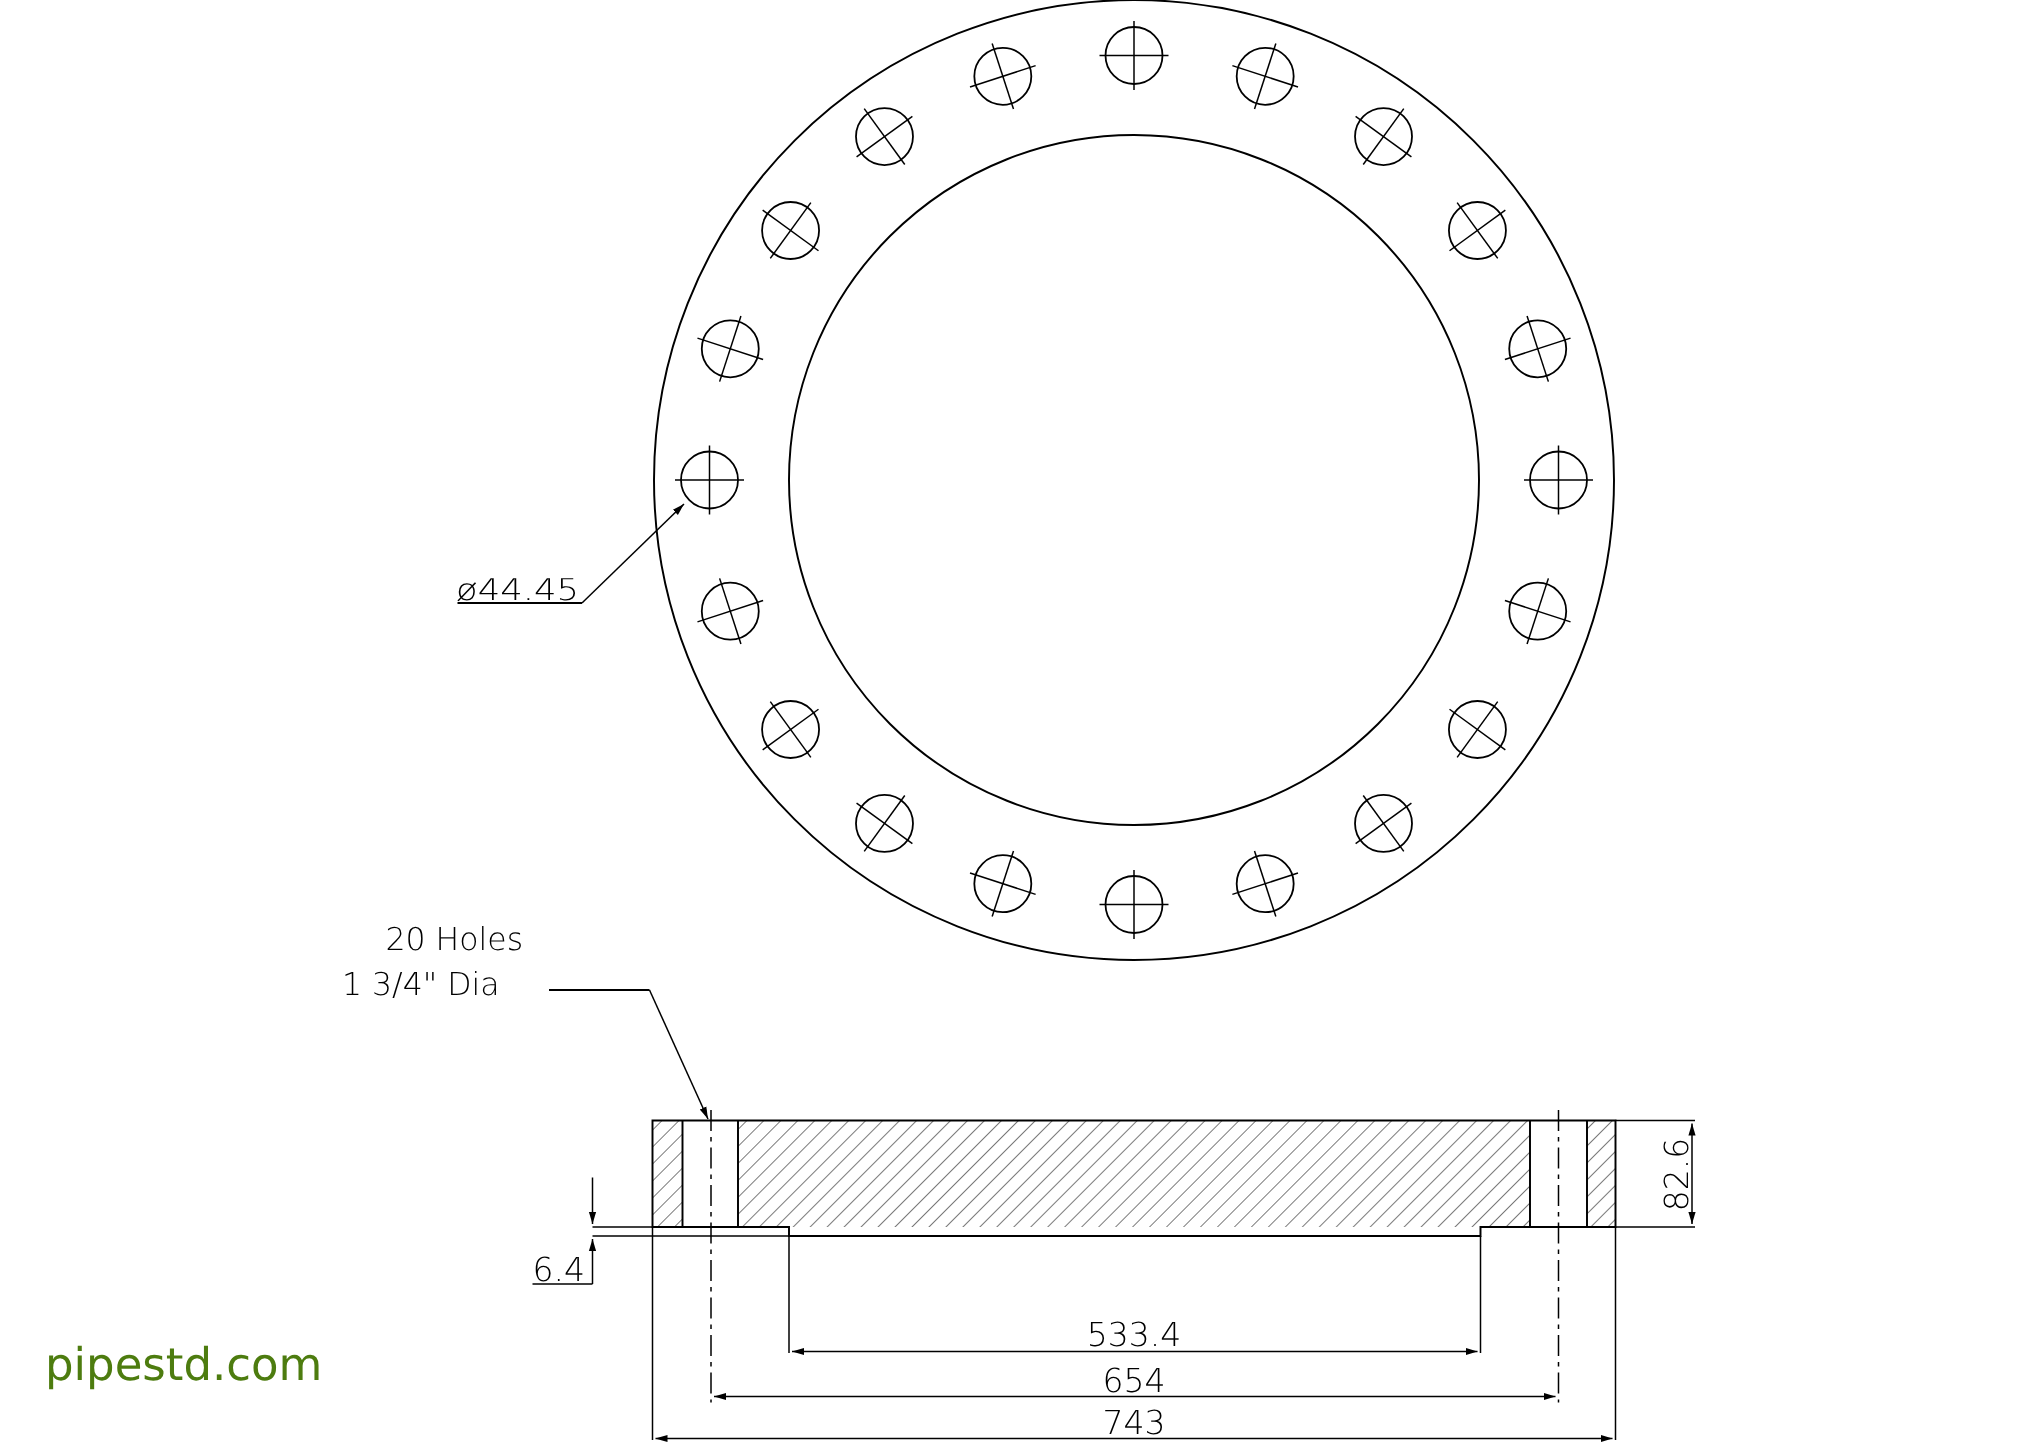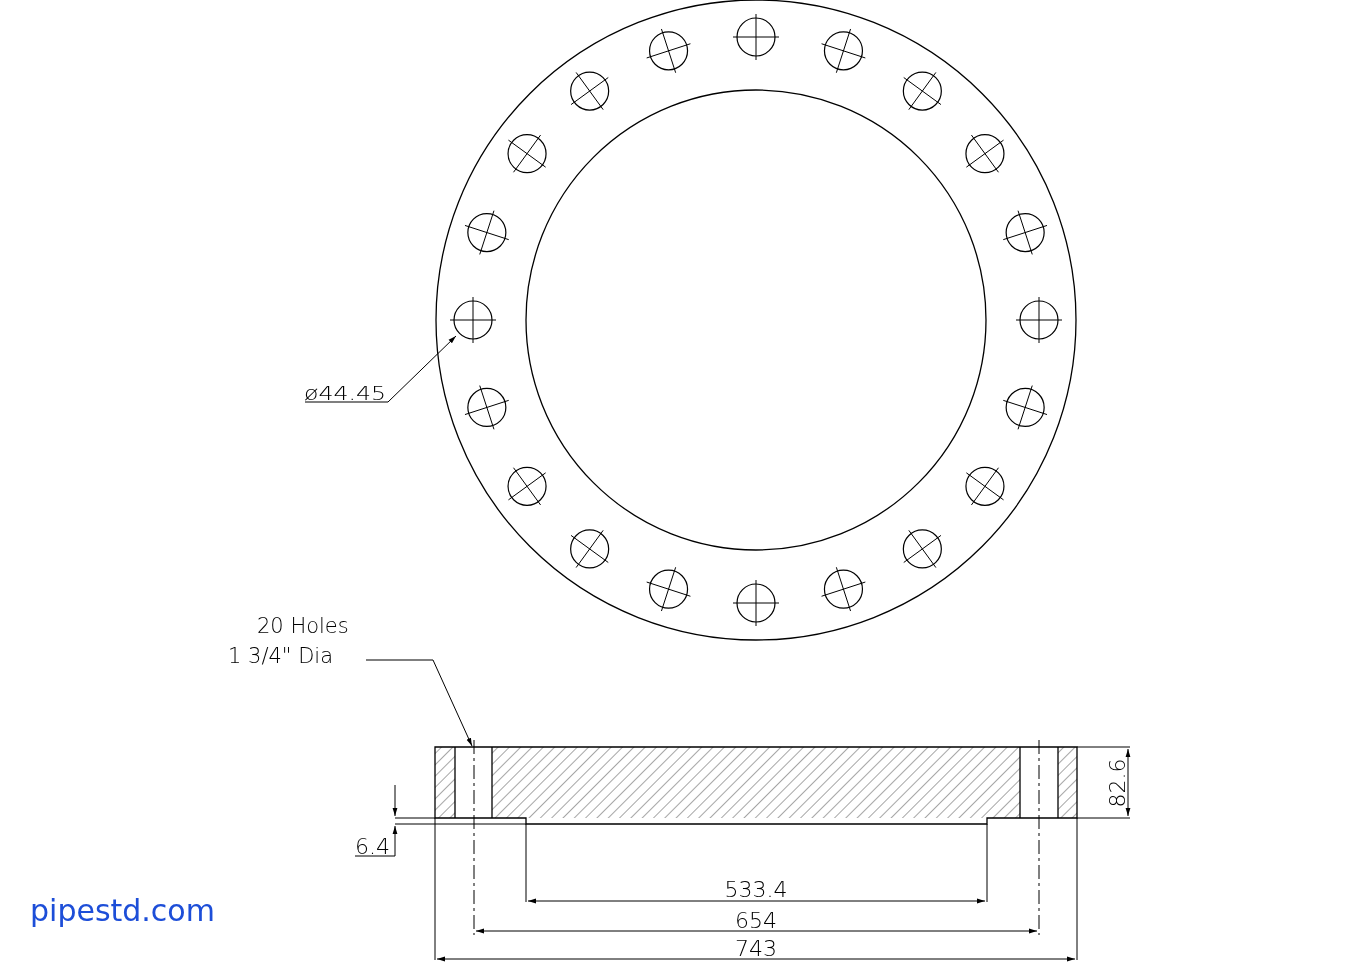--- a/index.html
+++ b/index.html
@@ -1,19 +1,19 @@
 <!DOCTYPE html>
 <html><head>
 <meta charset="utf-8">
 <style>
   html, body { margin:0; padding:0; background:#ffffff; }
   body { width:1362px; height:962px; position:relative; overflow:hidden; }
   #drawing { position:absolute; left:0; top:0; }
   .cad-text { font-family: "DejaVu Sans", sans-serif; fill:#000; font-weight:200; }
-  .watermark { position:absolute; left:30px; top:893px; font-family:"DejaVu Sans", sans-serif; font-size:30px; color:#1d4ed8; }
+  .watermark { position:absolute; left:30px; top:893px; font-family:"DejaVu Sans", sans-serif; font-size:30px; color:#4d7c0f; }
 </style>
 </head>
 <body>
 
 <svg id="drawing" width="1362" height="962" viewBox="0 0 1362 962" xmlns="http://www.w3.org/2000/svg">
   <defs>
     <pattern id="hatch" patternUnits="userSpaceOnUse" width="8" height="8" patternTransform="rotate(45)">
       <line x1="0" y1="0" x2="0" y2="8" stroke="#000" stroke-width="0.7"></line>
     </pattern>
     <marker id="arrow" viewBox="0 0 10 10" refX="10" refY="5" markerWidth="8" markerHeight="8" orient="auto-start-reverse">

